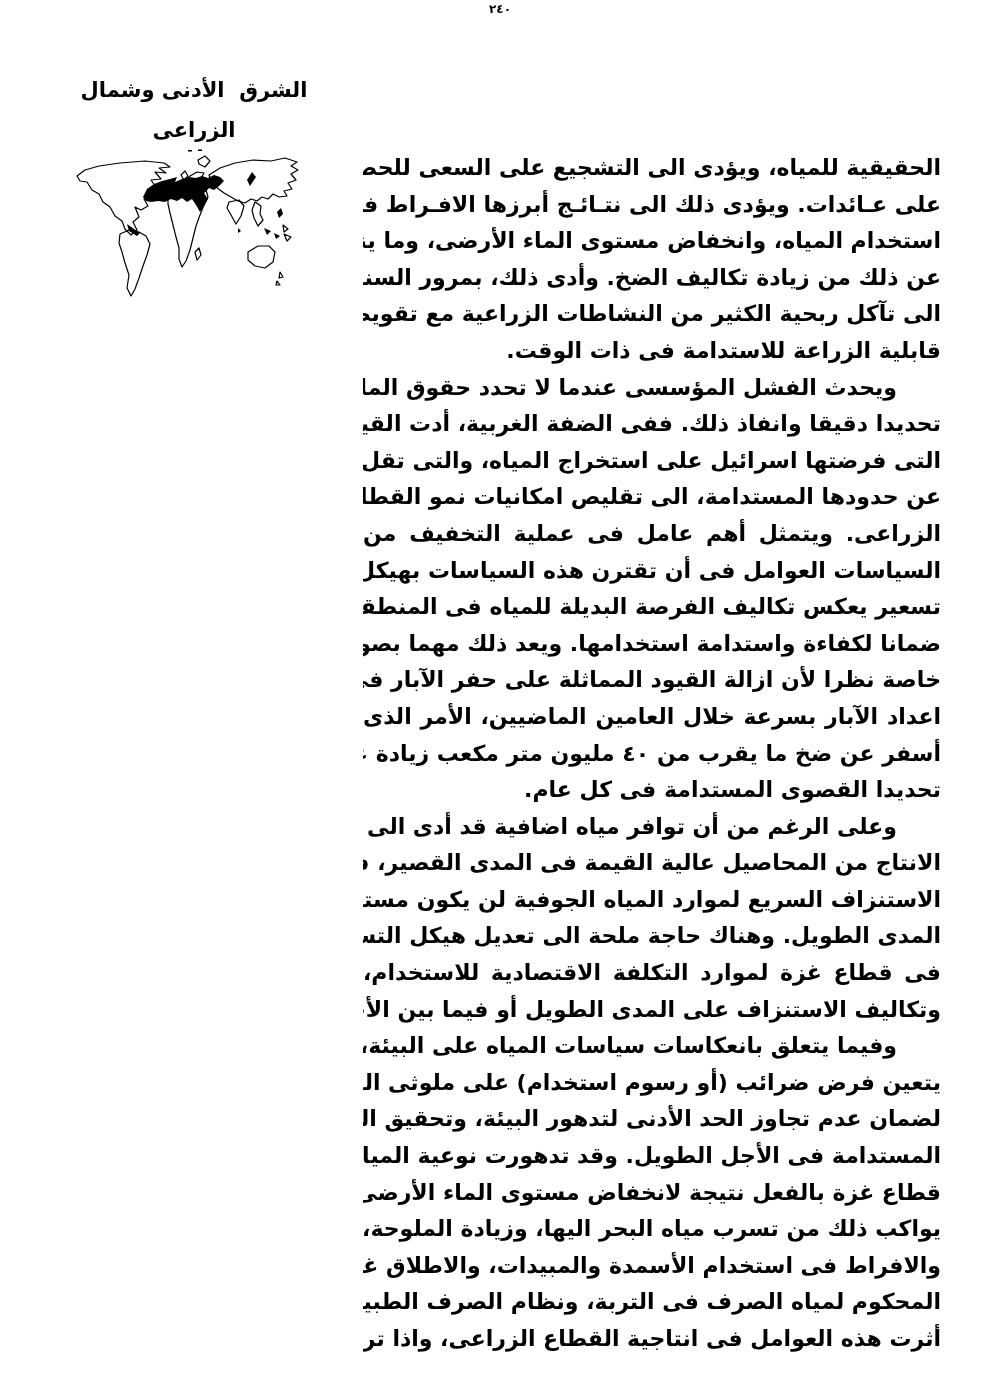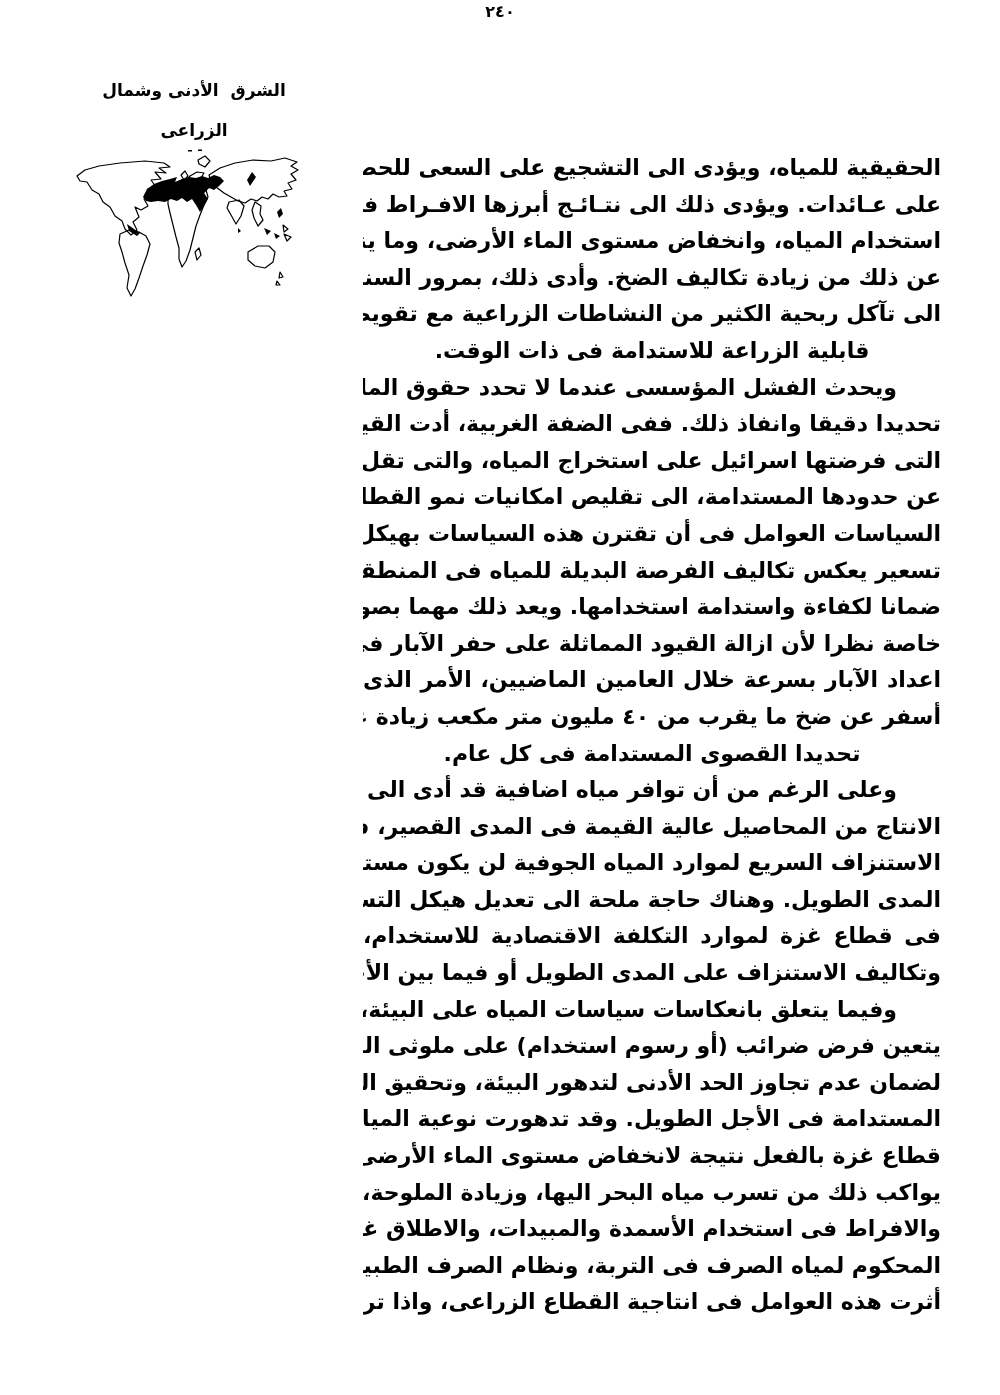--- a/index.html
+++ b/index.html
@@ -5,26 +5,26 @@
   html,body{margin:0;padding:0;}
   body{
     width:1000px;height:1395px;
     background:#ffffff;color:#000000;
     font-family:"DejaVu Sans",sans-serif;
     position:relative;overflow:hidden;
   }
   .page{position:absolute;inset:0;}
   .page-number{
     position:absolute;top:2px;left:0;width:1000px;
-    text-align:center;font-size:16px;font-weight:bold;
+    text-align:center;font-size:12px;font-weight:bold;
     direction:rtl;
   }
   .region-heading{
     position:absolute;top:70px;left:78px;width:232px;
-    text-align:center;font-weight:bold;font-size:17px;
+    text-align:center;font-weight:bold;font-size:21px;
     direction:rtl;line-height:40px;
   }
   .world-map{
     position:absolute;top:148px;left:75px;
     width:230px;height:152px;
   }
   .text-column{
     position:absolute;top:150px;left:363px;width:578px;
     direction:rtl;font-size:22px;font-weight:bold;
     line-height:36.6px;color:#000;
@@ -32,21 +32,21 @@
   .tline{
     height:36.6px;overflow:hidden;
     text-align:justify;
     text-align-last:justify;
     -moz-text-align-last:justify;
     white-space:nowrap;
   }
   .tline.para-end{
     text-align-last:auto;
     -moz-text-align-last:auto;
-    text-align:center;
+    text-align:right;
   }
   .tline.para-start{padding-right:44px;}
   .map-stroke{fill:none;stroke:#000;stroke-width:2.4;stroke-linejoin:round;}
   .map-fill{fill:#000;stroke:none;}
 </style>
 </head>
 <body>
 
 <div class="page">
 
@@ -90,20 +90,21 @@
       <div class="tline">الحقيقية للمياه، ويؤدى الى التشجيع على السعى للحصول</div>
       <div class="tline">على عـائدات. ويؤدى ذلك الى نتـائـج أبرزها الافـراط فى</div>
       <div class="tline">استخدام المياه، وانخفاض مستوى الماء الأرضى، وما ينجم</div>
       <div class="tline">عن ذلك من زيادة تكاليف الضخ. وأدى ذلك، بمرور السنين،</div>
       <div class="tline">الى تآكل ربحية الكثير من النشاطات الزراعية مع تقويض</div>
       <div class="tline para-end">قابلية الزراعة للاستدامة فى ذات الوقت.</div>
       <div class="tline para-start">ويحدث الفشل المؤسسى عندما لا تحدد حقوق الملكية</div>
       <div class="tline">تحديدا دقيقا وانفاذ ذلك. ففى الضفة الغربية، أدت القيود</div>
       <div class="tline">التى فرضتها اسرائيل على استخراج المياه، والتى تقل كثيرا</div>
       <div class="tline">عن حدودها المستدامة، الى تقليص امكانيات نمو القطاع</div>
+      <div class="tline">الزراعى. ويتمثل أهم عامل فى عملية التخفيف من</div>
       <div class="tline">السياسات العوامل فى أن تقترن هذه السياسات بهيكل</div>
       <div class="tline">تسعير يعكس تكاليف الفرصة البديلة للمياه فى المنطقة</div>
       <div class="tline">ضمانا لكفاءة واستدامة استخدامها. ويعد ذلك مهما بصورة</div>
       <div class="tline">خاصة نظرا لأن ازالة القيود المماثلة على حفر الآبار فى</div>
       <div class="tline">اعداد الآبار بسرعة خلال العامين الماضيين، الأمر الذى</div>
       <div class="tline">أسفر عن ضخ ما يقرب من ٤٠ مليون متر مكعب زيادة عن</div>
       <div class="tline para-end">تحديدا القصوى المستدامة فى كل عام.</div>
       <div class="tline para-start">وعلى الرغم من أن توافر مياه اضافية قد أدى الى زيادة</div>
       <div class="tline">الانتاج من المحاصيل عالية القيمة فى المدى القصير، فان</div>
       <div class="tline">الاستنزاف السريع لموارد المياه الجوفية لن يكون مستداما فى</div>

